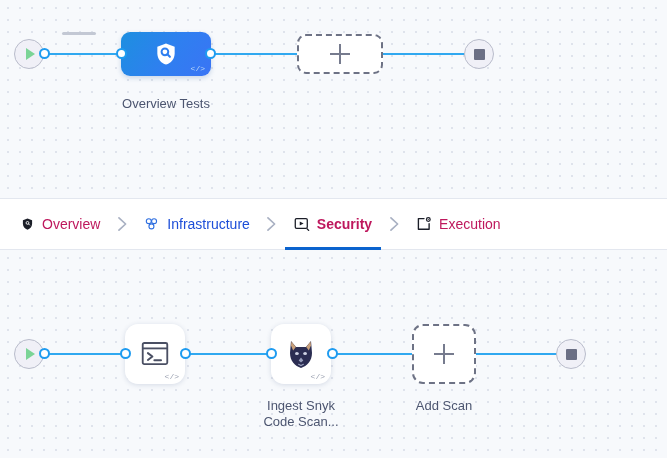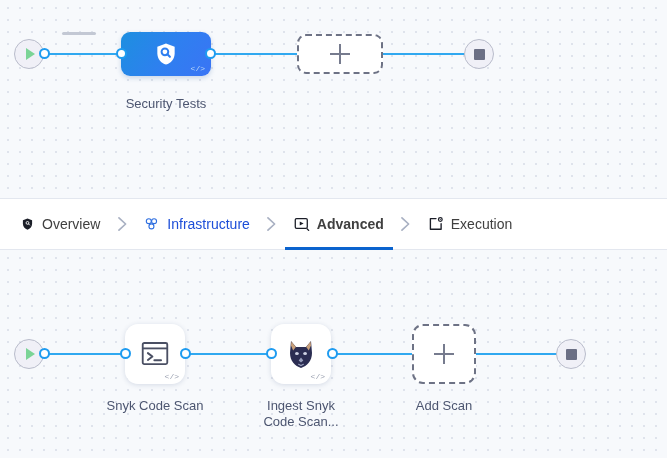--- a/index.html
+++ b/index.html
@@ -98,21 +98,21 @@
   
   .tabbar{
     position:absolute;left:0;top:198px;width:667px;height:52px;
     background:#ffffff;box-sizing:border-box;
     border-top:1px solid #e3e7ef;border-bottom:1px solid #e3e7ef;
     display:flex;align-items:center;padding-left:10px;
   }
   .tab{
     display:flex;align-items:center;gap:7px;height:52px;
     padding:0 9px;box-sizing:border-box;position:relative;
-    font-size:14px;color:#404040;cursor:pointer;
+    font-size:14px;color:#be185d;cursor:pointer;
   }
   .tab.active{font-weight:bold;}
   .tab.active:after{
     content:"";position:absolute;left:0;right:0;bottom:0;height:3px;background:#0b63ce;
   }
   .tab.link{color:#1d4ed8;}
   .tab .ticon{display:flex;align-items:center;justify-content:center;width:16px;height:16px;}
   .chev{
     width:26px;display:flex;align-items:center;justify-content:center;
     color:#a8b0c2;font-size:16px;
@@ -140,21 +140,21 @@
     <div class="stage-node" style="left:121px;top:32px;">
       <svg width="26" height="26" viewBox="0 0 24 24">
         <path d="M12 2.2 20 5.2v6.1c0 5.2-3.4 9.2-8 10.5-4.6-1.3-8-5.3-8-10.5V5.2z" fill="#ffffff"></path>
         <circle cx="11" cy="10" r="3.1" fill="none" stroke="#2f7ff0" stroke-width="1.8"></circle>
         <line x1="13.3" y1="12.3" x2="15.6" y2="14.6" stroke="#2f7ff0" stroke-width="1.9" stroke-linecap="round"></line>
       </svg>
       <span class="codeglyph">&lt;/&gt;</span>
     </div>
     <div class="port" style="left:116px;top:48px;"></div>
     <div class="port" style="left:205px;top:48px;"></div>
-    <div class="caption" style="left:96px;top:96px;width:140px;">Security Tests</div>
+    <div class="caption" style="left:96px;top:96px;width:140px;">Overview Tests</div>
 
     <div class="add-box add-stage-box" style="left:297px;top:34px;">
       <span class="plus"></span>
     </div>
 
     <div class="port" style="left:471px;top:48px;"></div>
     <div class="terminal" style="left:464px;top:39px;">
       <span class="stop-sq"></span>
     </div>
   </div>
@@ -196,21 +196,21 @@
     </div>
 
     <div class="tab active">
       <span class="ticon">
         <svg width="16" height="15" viewBox="0 0 20 18">
           <rect x="1.6" y="1.6" width="15" height="12.2" rx="1.6" fill="none" stroke="#1b1e28" stroke-width="1.6"></rect>
           <path d="M7.2 5.2 L12 7.7 L7.2 10.2 Z" fill="#1b1e28"></path>
           <line x1="16.6" y1="14.6" x2="18.3" y2="16.4" stroke="#1b1e28" stroke-width="1.6" stroke-linecap="round"></line>
         </svg>
       </span>
-      <span>Advanced</span>
+      <span>Security</span>
     </div>
 
     <div class="chev">
       <svg width="11" height="16" viewBox="0 0 12 18">
           <path d="M2 2 L9.5 9 L2 16" fill="none" stroke="#a8b0c2" stroke-width="1.9" stroke-linecap="round" stroke-linejoin="round"></path>
         </svg>
     </div>
 
     <div class="tab">
       <span class="ticon">
@@ -240,21 +240,20 @@
       <svg width="28" height="26" viewBox="0 0 26 24">
         <rect x="1.6" y="1.8" width="22.8" height="19.6" rx="1.4" fill="none" stroke="#4a4f63" stroke-width="1.7"></rect>
         <line x1="1.6" y1="6.8" x2="24.4" y2="6.8" stroke="#4a4f63" stroke-width="1.7"></line>
         <path d="M6.4 11.2 L10.6 14.4 L6.4 17.6" fill="none" stroke="#4a4f63" stroke-width="1.8" stroke-linecap="round" stroke-linejoin="round"></path>
         <line x1="12.4" y1="17.8" x2="18.6" y2="17.8" stroke="#4a4f63" stroke-width="1.8" stroke-linecap="round"></line>
       </svg>
       <span class="codeglyph">&lt;/&gt;</span>
     </div>
     <div class="port" style="left:120px;top:98px;"></div>
     <div class="port" style="left:180px;top:98px;"></div>
-    <div class="caption" style="left:85px;top:148px;width:140px;">Snyk Code Scan</div>
 
     <div class="step-node" style="left:271px;top:74px;">
       <svg width="30" height="32" viewBox="0 0 30 32">
         <path d="M5 3 L10 9 L20 9 L25 3 L26 15 C26 23 21 28 15 30 C9 28 4 23 4 15 Z" fill="#2b2d52"></path>
         <path d="M5.4 3.6 L9.8 9 L7.2 12.6 L5 7.6 Z" fill="#c8a07a"></path>
         <path d="M24.6 3.6 L20.2 9 L22.8 12.6 L25 7.6 Z" fill="#c8a07a"></path>
         <ellipse cx="10.9" cy="15.4" rx="1.9" ry="1.5" fill="#cfd3e4"></ellipse>
         <ellipse cx="19.1" cy="15.4" rx="1.9" ry="1.5" fill="#cfd3e4"></ellipse>
         <path d="M15 19.6 L12.7 22.4 L15 24.4 L17.3 22.4 Z" fill="#9aa0bd"></path>
         <path d="M12.6 26.3 L15 27.6 L17.4 26.3" fill="none" stroke="#9aa0bd" stroke-width="1.1" stroke-linecap="round"></path>

